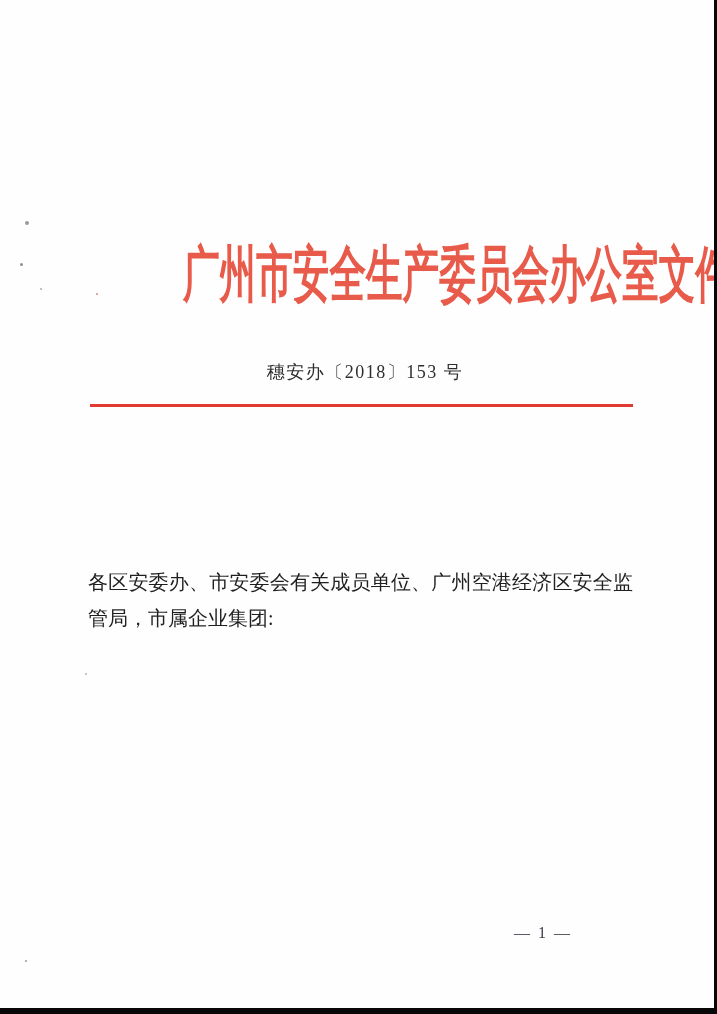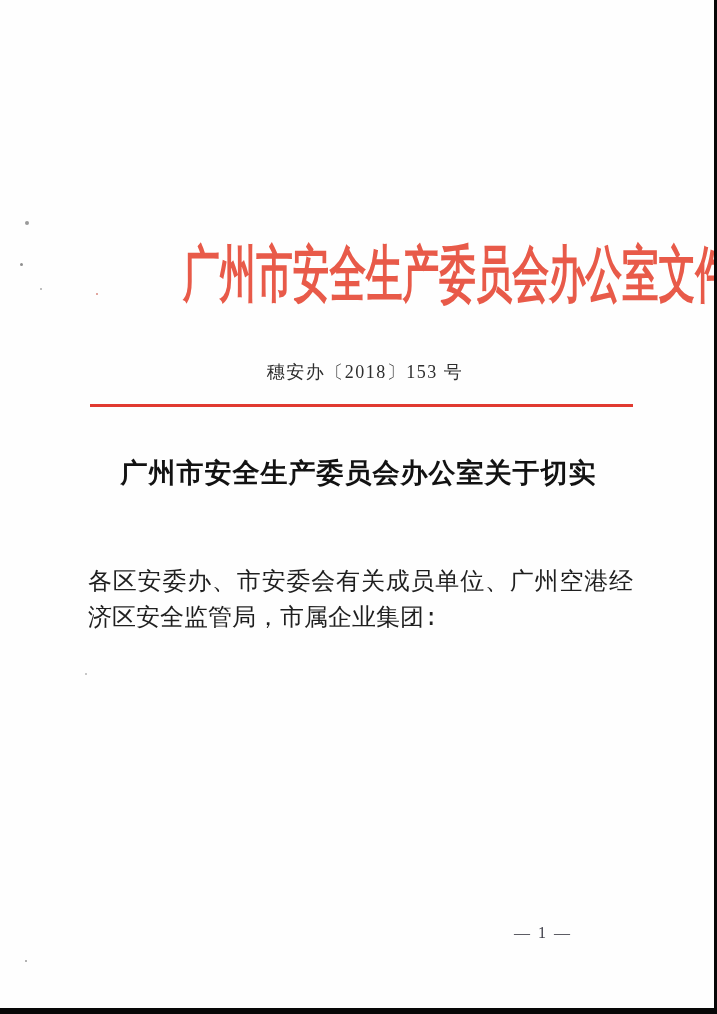--- a/index.html
+++ b/index.html
@@ -42,26 +42,25 @@
   .notice-title{
     position:absolute;top:454px;left:0;width:717px;
     text-align:center;
     font-size:27px;font-weight:bold;
     line-height:38px;
     color:#121212;
     letter-spacing:1px;
   }
   .doc-body{
     position:absolute;top:565px;left:88px;width:545px;
-    font-size:24px;
+    font-size:20px;
     line-height:35.7px;
     color:var(--body-text);
     text-align:justify;
     text-justify:inter-ideograph;
-    font-family:Liberation Mono, monospace;
   }
   .doc-body p{margin:0;}
   .doc-body p.indent{text-indent:2em;}
   .page-number{
     position:absolute;top:924px;left:498px;width:90px;
     text-align:center;
     font-size:16px;
     color:#3e3e48;
     letter-spacing:2px;
     white-space:nowrap;
@@ -89,21 +88,20 @@
 
   <div class="org-header">
     <span class="condense">广州市安全生产委员会办公室文件</span>
   </div>
 
   <div class="doc-number">穗安办〔2018〕153 号</div>
 
   <div class="red-rule"></div>
 
   <div class="notice-title">
-    <div>广州市安全生产委员会办公室关于切实</div>
   </div>
 
   <div class="doc-body">
     <p>各区安委办、市安委会有关成员单位、广州空港经济区安全监管局，市属企业集团:</p>
   </div>
 
   <div class="page-number">— 1 —</div>
 
   <div class="scan-border-bottom"></div>
   <div class="scan-border-right"></div>

